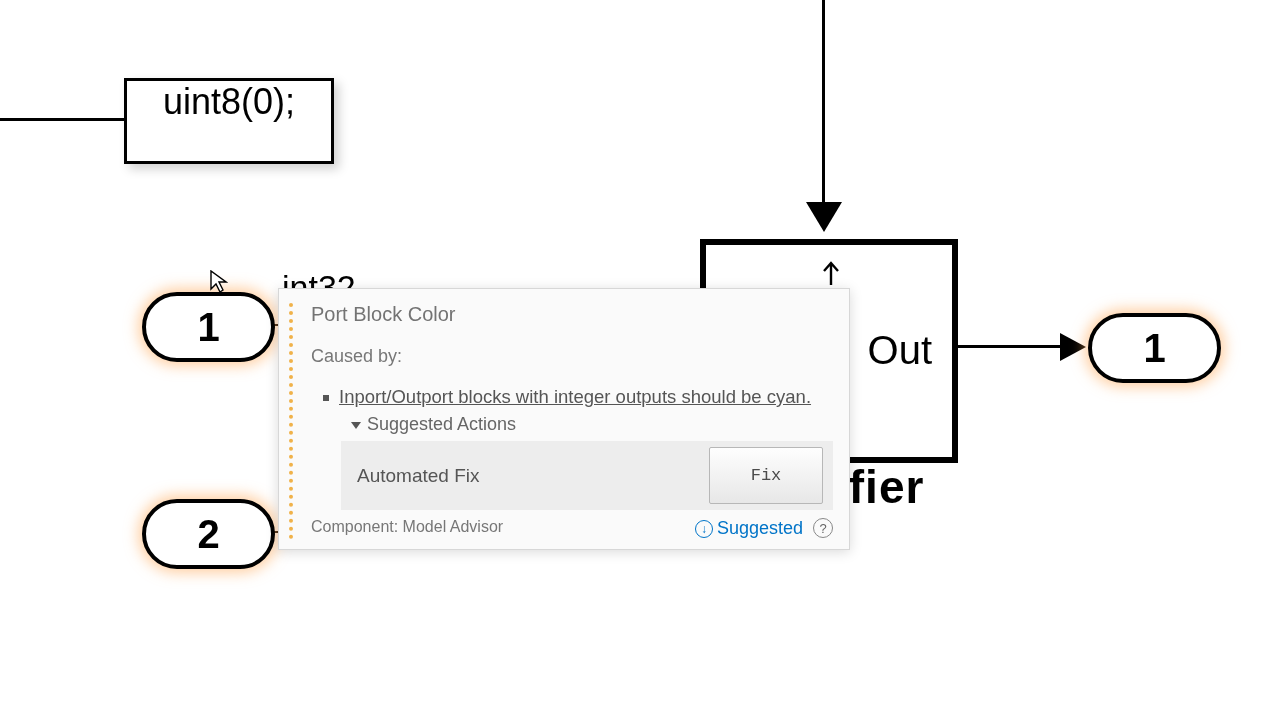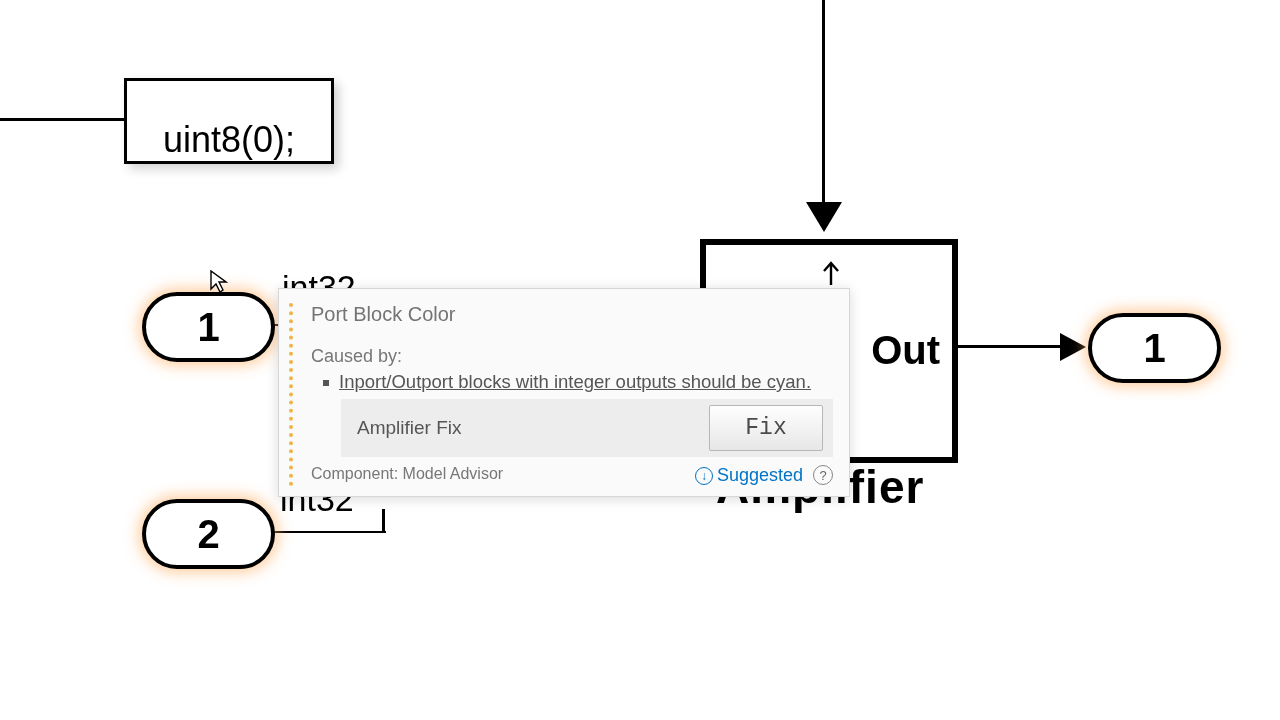--- a/index.html
+++ b/index.html
@@ -21,21 +21,21 @@
   .uint8-box {
     position: absolute;
     left: 124px;
     top: 78px;
     width: 204px;
     height: 80px;
     border: 3px solid #000;
     background: #fff;
     box-shadow: 5px 5px 10px rgba(0,0,0,.18);
     display: flex;
-    align-items: flex-end;
+    align-items: flex-start;
     justify-content: center;
     font-size: 36px;
     font-weight: 400;
   }
 
   .inport {
     position: absolute;
     width: 125px;
     height: 62px;
     border: 4px solid #000;
@@ -80,24 +80,24 @@
     position: absolute;
     left: 700px;
     top: 239px;
     width: 246px;
     height: 212px;
     border: 6px solid #000;
     background: #fff;
   }
   .subsystem-out {
     position: absolute;
-    right: 12px;
+    right: 20px;
     top: 83px;
     font-size: 40px;
-    font-weight: 700;
+    font-weight: 400;
   }
   .subsystem-trig {
     position: absolute;
     left: 114px;
     top: 12px;
     width: 22px;
     height: 28px;
   }
   .subsystem-name {
     position: absolute;
@@ -152,21 +152,21 @@
     padding: 14px 16px 10px 10px;
   }
   .popup-bar {
     width: 4px;
     flex: 0 0 4px;
     margin-right: 14px;
     border-left: 4px dotted #f0b24a;
   }
   .popup-body { flex: 1; }
   .popup-title { font-size: 20px; color:#737373; margin-bottom: 20px; }
-  .popup-caused { font-size: 18px; color:#777; margin-bottom: 4px; }
+  .popup-caused { font-size: 18px; color:#777; margin-bottom: 19px; }
   .popup-msg {
     font-size: 18.5px;
     color:#555;
     margin: 0 0 6px 28px;
     position:relative;
     text-decoration:underline;
   }
   .popup-msg::before {
     content:"";
     position:absolute;
@@ -193,23 +193,23 @@
     display:flex;
     align-items:center;
     background:#ededed;
     padding:6px 10px;
     margin-left:30px;
     margin-bottom:8px;
   }
   .popup-fixlabel { flex:1; font-size:19px; color:#555; padding-left:6px;}
   .fix-btn {
     width:112px;
-    padding:9px 0;
+    padding:18px 0;
     font-family: "Courier New", monospace;
-    font-size:23px;
+    font-size:17px;
     text-align:center;
     background: linear-gradient(#fefefe,#e7e7e7);
     border:1px solid #b7b7b7;
     border-radius:2px;
     cursor:pointer;
   }
   .popup-footer {
     display:flex;
     align-items:flex-start;
     font-size:16px;
@@ -293,22 +293,25 @@
     <span>1</span>
   </div>
 
   <div class="popup">
     <div class="popup-inner">
       <div class="popup-bar"></div>
       <div class="popup-body">
         <div class="popup-title">Port Block Color</div>
         <div class="popup-caused">Caused by:</div>
         <div class="popup-msg">Inport/Outport blocks with integer outputs should be cyan.</div>
+        <div class="popup-sugg">
+          <span class="tri"></span><span>Suggested Actions</span>
+        </div>
         <div class="popup-fixrow">
-          <div class="popup-fixlabel">Amplifier Fix</div>
+          <div class="popup-fixlabel">Automated Fix</div>
           <div class="fix-btn">Fix</div>
         </div>
         <div class="popup-footer">
           <div class="popup-comp">Component: Model Advisor</div>
           <span class="suppress-link">
             <span class="dl-circ">↓</span>
             <span>Suggested</span>
           </span>
           <span class="help-circ">?</span>
         </div>

